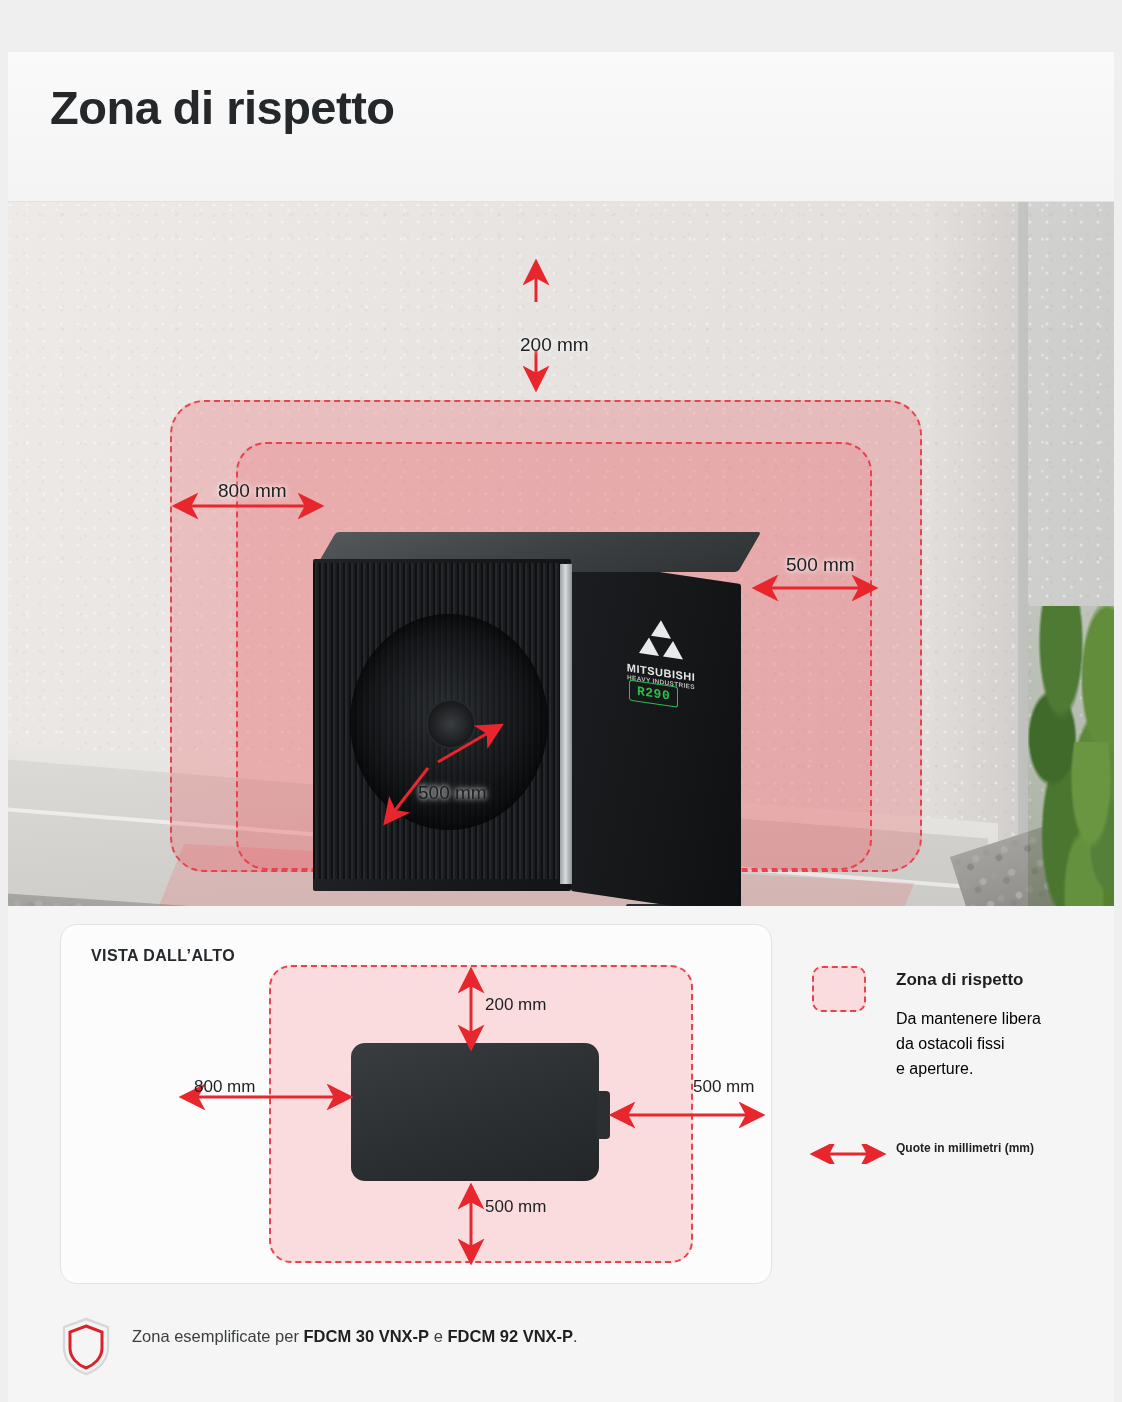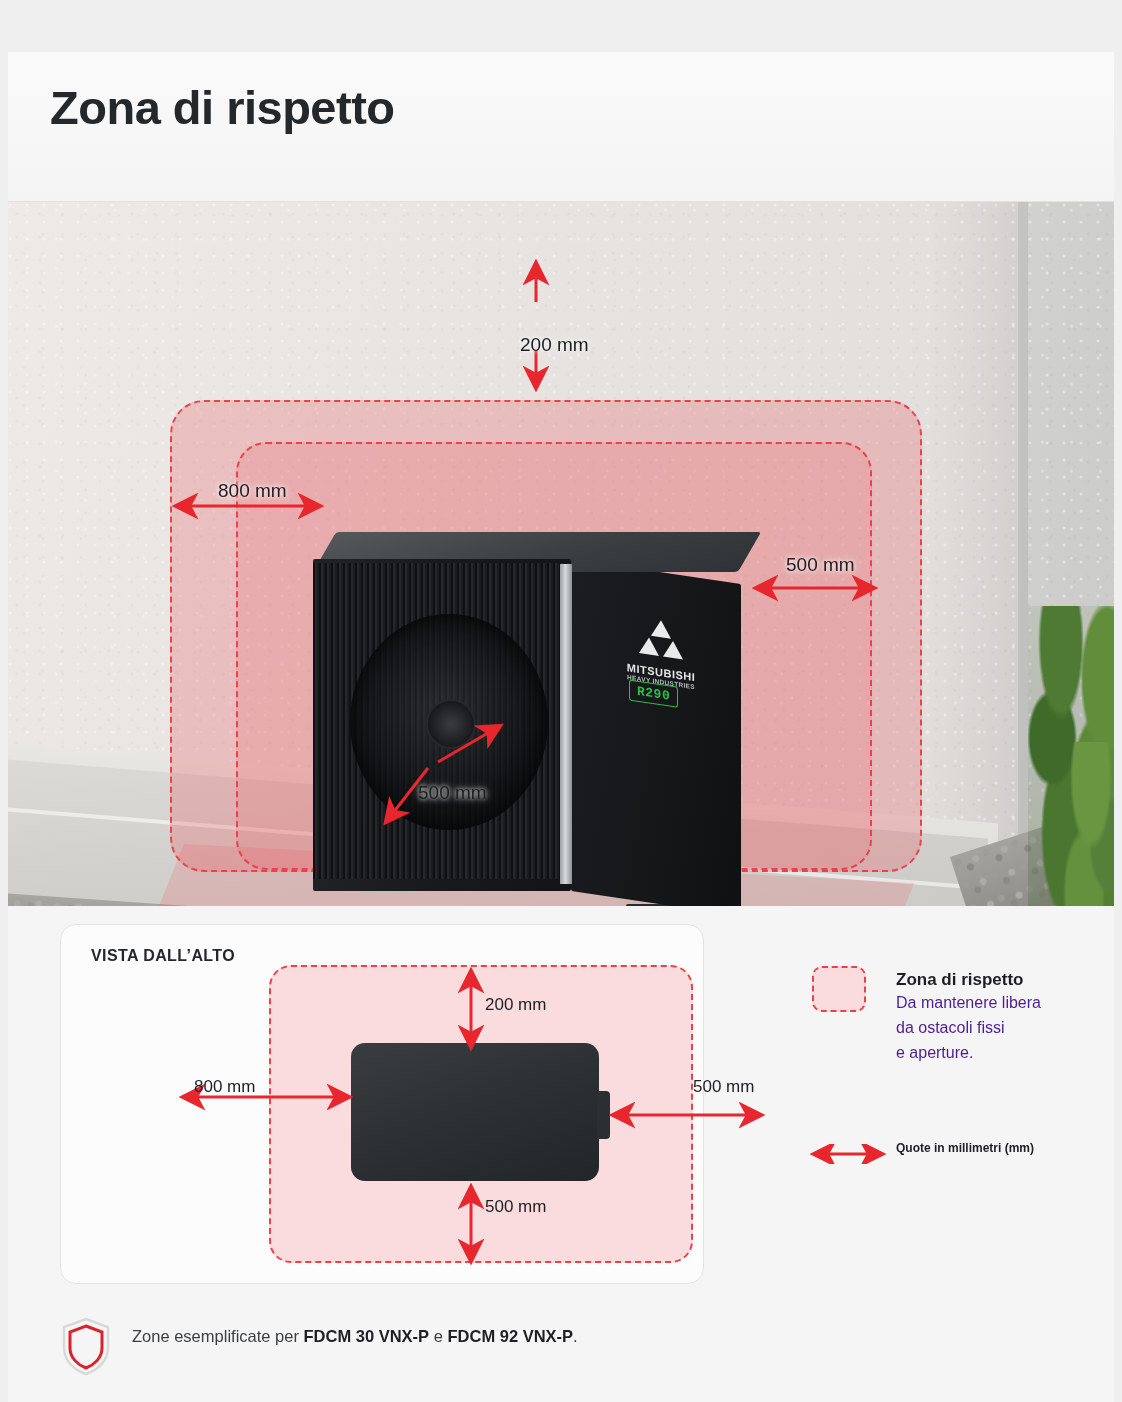--- a/index.html
+++ b/index.html
@@ -267,21 +267,21 @@
 
   
   .bottom {
     position: absolute;
     left: 8px; top: 862px;
     width: 1106px; height: 532px;
     background: #F5F5F5;
   }
   .topview-card {
     position:absolute; left: 52px; top: 18px;
-    width: 644px; height: 360px;
+    width: 712px; height: 360px;
     background: #FCFCFC;
     border: 1px solid #E3E3E3;
     border-radius: 16px;
     padding-left: 16px;
   }
   .topview-title {
     position:absolute; left: 30px; top: 22px;
     font-size: 16px; font-weight: bold;
     color: #25282B; letter-spacing: .4px;
   }
@@ -316,22 +316,22 @@
     width: 54px; height: 46px;
     background: #FADCDE;
     border: 2px dashed #E8434C;
     border-radius: 10px;
   }
   .legend-title {
     position:absolute; left: 88px; top: 12px;
     font-size: 17px; font-weight: bold; color:#1D1F21;
   }
   .legend-desc {
-    position:absolute; left: 88px; top: 32px;
-    font-size: 16px; color:#4c1d95; line-height: 25px;
+    position:absolute; left: 88px; top: 48px;
+    font-size: 16px; color:#000000; line-height: 25px;
   }
   .legend2-arrow { position:absolute; left: 0px; top: 186px; width: 80px; height: 20px; }
   .legend2-title {
     position:absolute; left: 88px; top: 183px;
     font-size: 12px; font-weight: bold; color:#1D1F21; white-space:nowrap;
   }
 
   
   .note { position:absolute; left: 52px; top: 408px; width: 700px; }
   .note-shield { position:absolute; left: 0; top: 2px; width: 52px; height: 60px; }
@@ -474,18 +474,18 @@
       </svg>
       <div class="legend2-title">Quote in millimetri (mm)</div>
     </div>
 
     <div class="note">
       <svg class="note-shield" viewBox="0 0 52 60">
         <path d="M26 3 L48 11 V31 C48 45 38 54 26 58 C14 54 4 45 4 31 V11 Z" fill="none" stroke="#D8D8D8" stroke-width="2.4"></path>
         <path d="M26 10 L42 16 V32 C42 42 34 49 26 52 C18 49 10 42 10 32 V16 Z" fill="none" stroke="#D8232A" stroke-width="3"></path>
       </svg>
       <div class="note-text">
-        <div><span>Zone esemplificate per </span><b>FDCM 30 VNX-P</b><span> e </span><b>FDCM 92 VNX-P</b><span>.</span></div>
+        <div><span>Zona esemplificate per </span><b>FDCM 30 VNX-P</b><span> e </span><b>FDCM 92 VNX-P</b><span>.</span></div>
       </div>
     </div>
 
   </div>
 </div>
 
 </body></html>

